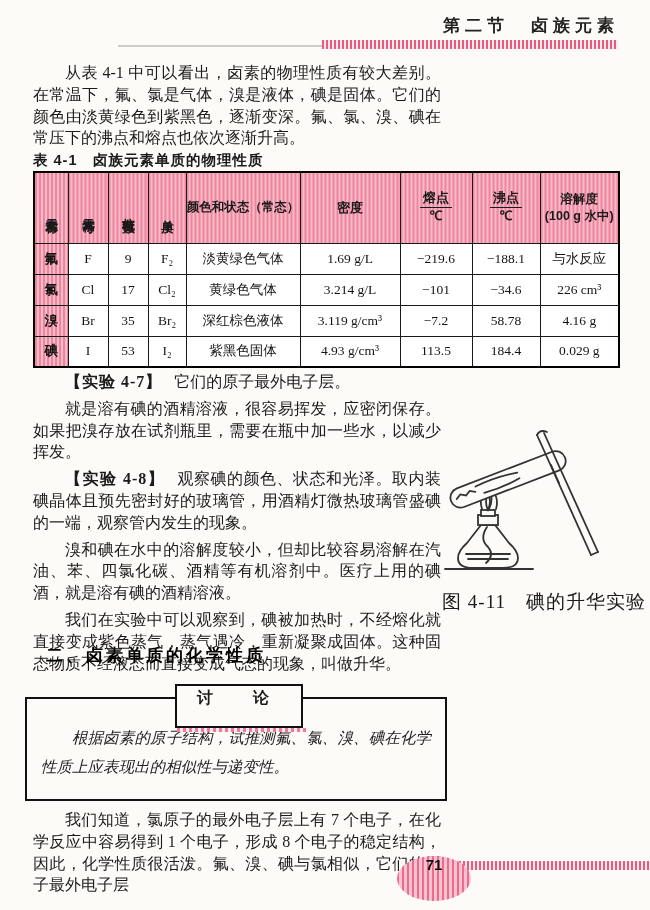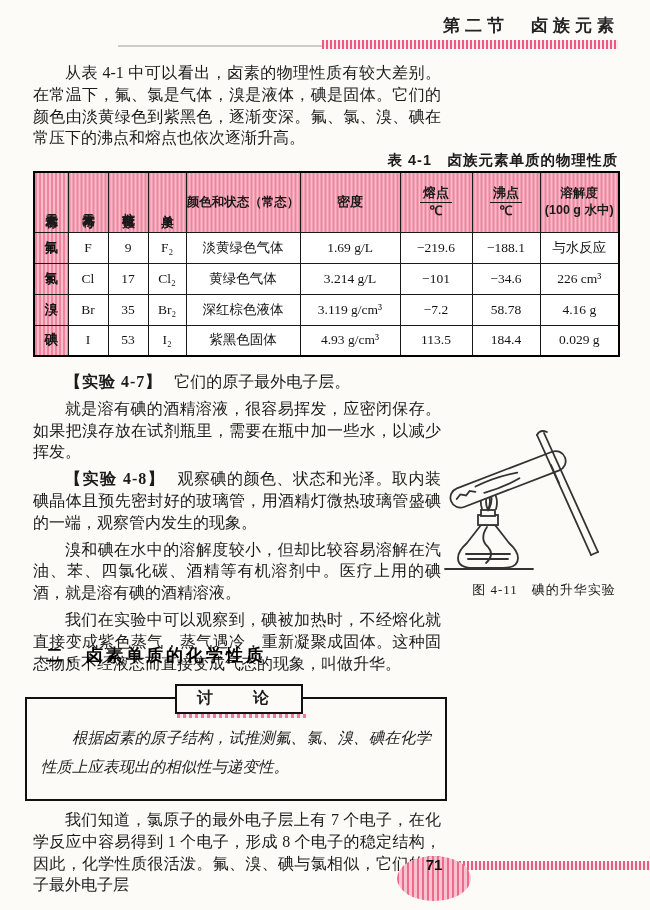--- a/index.html
+++ b/index.html
@@ -26,66 +26,66 @@
   .bodytext p{
     margin:5px; font-size:16px; line-height:21.8px;
     text-align:justify; text-indent:2em; color:#1b1b1b;
   }
   .bodytext p b{font-weight:bold; margin-right:12px; letter-spacing:1px;}
   .intro{position:absolute; top:57px; left:28px; width:418px;}
   .main-col{position:absolute; top:366px; left:28px; width:418px;}
 
   
   .table-caption{
-    position:absolute; top:151px; left:33px; width:585px; text-align:right;
+    position:absolute; top:151px; left:33px; width:585px; text-align:left;
     font-family:"Liberation Sans", sans-serif; font-weight:bold; font-size:14.5px; letter-spacing:1px;
   }
   table.props{
     position:absolute; top:171px; left:33px; width:585px;
     border-collapse:collapse; table-layout:fixed; background:#fff;
     border:2px solid #000;
   }
   table.props th, table.props td{border:1px solid #1a1a1a; padding:0; text-align:center; vertical-align:middle;}
-  table.props thead tr{height:60px;}
+  table.props thead tr{height:71px;}
   table.props tbody tr{height:31px;}
   table.props thead th{font-family:"Liberation Sans", sans-serif; font-weight:bold; font-size:13px; color:#1a1a1a;}
   table.props tbody td{font-size:13.5px; color:#141414;}
   td.elem-name{font-family:"Liberation Sans", sans-serif; font-weight:bold; font-size:14px;}
   .vtext{
     writing-mode:vertical-rl; text-orientation:upright;
     display:inline-block; line-height:1.05; font-size:12.5px; letter-spacing:1px;
   }
   .frac{display:inline-block; line-height:1.3; font-size:13px;}
   .frac .top{display:block; border-bottom:1.5px solid #1a1a1a; padding:0 3px;}
   .frac .bot{display:block;}
   .two-line{display:block; line-height:1.35; font-size:12.5px;}
 
   
   .figure{position:absolute; left:441px; top:427px; width:206px; text-align:center;}
-  .fig-caption{font-size:13px; letter-spacing:1px; margin-top:2px; color:#1b1b1b;}
+  .fig-caption{font-size:19px; letter-spacing:1px; margin-top:10px; color:#1b1b1b;}
 
   
   .section-heading{
     position:absolute; top:644px; left:46px;
     font-family:"Liberation Sans", sans-serif; font-weight:bold;
     font-size:17px; letter-spacing:3px; color:#000000; white-space:nowrap;
   }
 
   
   .discussion{
     position:absolute; top:697px; left:25px; width:418px; height:100px;
     border:2px solid #111; background:#fcfbf7;
   }
   .discussion::after{
     content:""; position:absolute; z-index:-1; left:4px; top:4px; width:100%; height:100%;
     background:repeating-linear-gradient(90deg,#ee7b97 0 3px,#fdeaf0 3px 6px);
   }
   .disc-tab{
     position:absolute; top:-15px; left:148px; background:#fcfbf7;
-    border:2px solid #111; padding:2px 20px 3px 20px;
+    border:2px solid #111; padding:2px 20px 17px 20px;
     font-weight:bold; font-size:16px; letter-spacing:12px; white-space:nowrap;
   }
   .disc-tab::after{
     content:""; position:absolute; left:0; right:-5px; bottom:-6px; height:4px;
     background:repeating-linear-gradient(90deg,#ee7b97 0 3px,#fdeaf0 3px 6px);
   }
   .disc-body{
     margin:24px 14px 0 14px; font-size:15.5px; line-height:29px;
     font-style:italic; text-align:justify; text-indent:2em; color:#222;
   }

